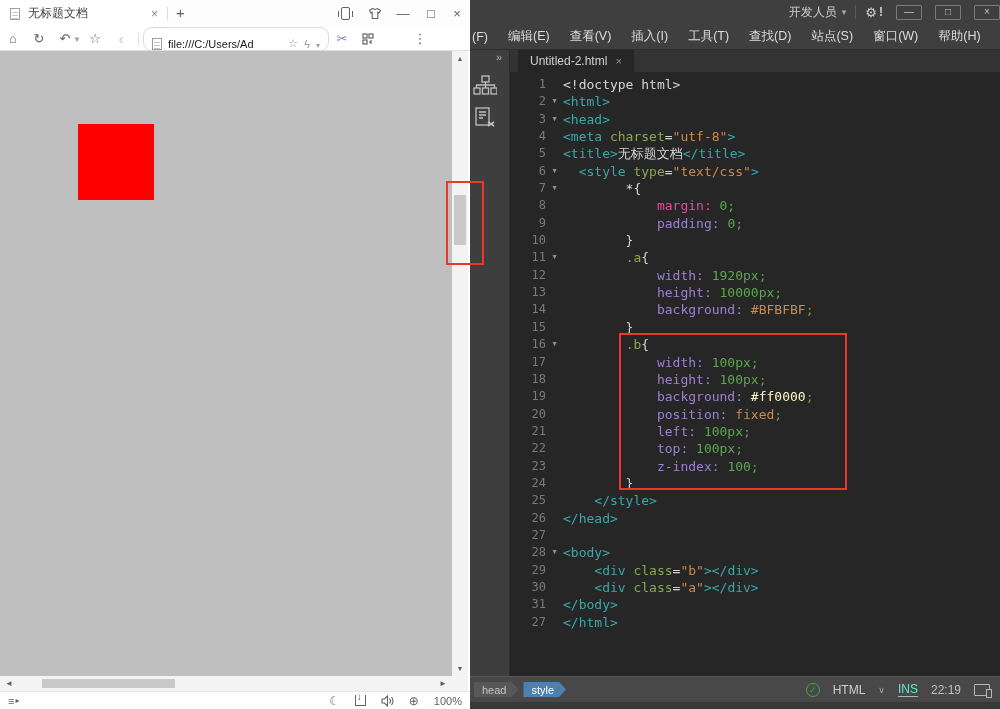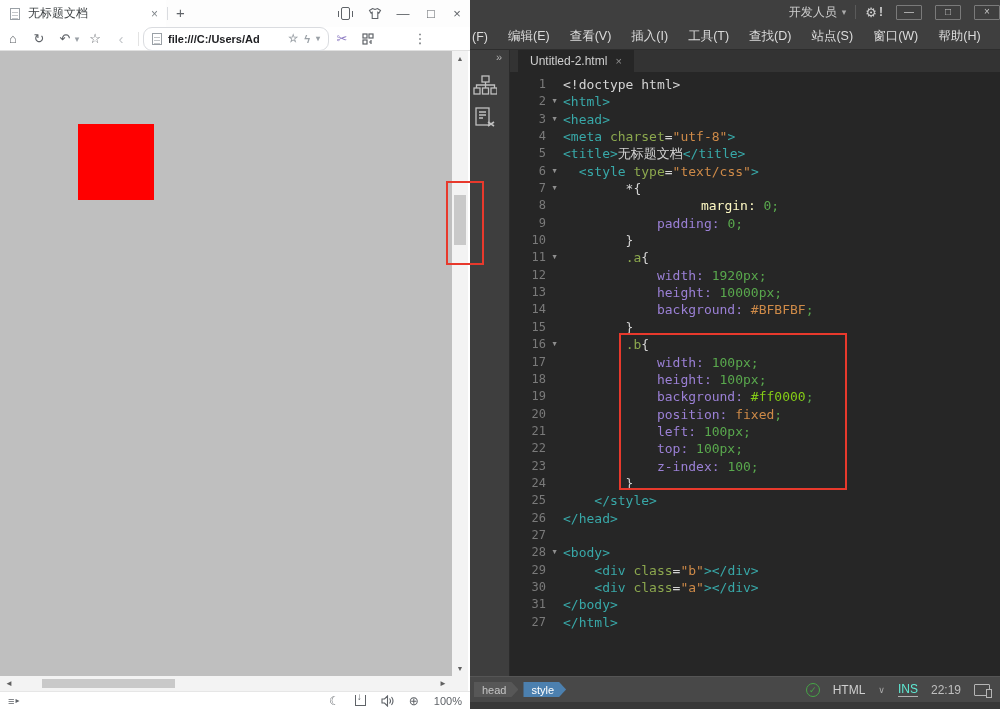--- a/index.html
+++ b/index.html
@@ -68,22 +68,22 @@
     color:#5F6368; font-size:13px; }
   .phoneico { width:9px; height:13px; border:1px solid #5F6368; border-radius:2px; position:relative; }
   .phoneico::before, .phoneico::after { content:""; position:absolute; top:3px; width:1px; height:6px; background:#5F6368; }
   .phoneico::before { left:-4px; } .phoneico::after { right:-4px; }
   .b-toolbar { position:absolute; left:0; top:27px; right:0; height:24px; background:#FFFFFF;
     border-bottom:1px solid #E0E0E0; display:flex; align-items:center; }
   .tbi { color:#5F6368; font-size:13px; width:26px; text-align:center; flex:0 0 26px; }
   .tbi.small { font-size:9px; width:10px; flex:0 0 10px; margin-left:-6px; color:#9AA0A6; }
   .tbi.dis { color:#C2C5C9; font-size:15px; }
   .tsep { width:1px; height:14px; background:#E3E3E3; margin:0 4px; flex:0 0 1px; }
-  .addr { display:flex; align-items:center; gap:6px; width:186px; height:24px; border:1px solid #DADCE0;
-    border-radius:9px; padding:0 8px; flex:0 0 186px;font-weight:bold; }
+  .addr { display:flex; align-items:flex-end; gap:6px; width:186px; height:24px; border:1px solid #DADCE0;
+    border-radius:9px; padding:0 8px; flex:0 0 186px; }
   .addr-text { font-size:11px; color:#202124; white-space:nowrap; overflow:hidden; flex:1; }
   .aico { color:#9AA0A6; font-size:11px; }
   .scissors { color:#8E7CC3; }
   .redapp { width:13px; height:13px; background:#E2392E; border-radius:2px; position:relative; margin:0 auto; }
   .redapp i { position:absolute; left:3px; top:3px; width:7px; height:7px; border:1px solid #FFF; }
   .avatar { width:17px; height:17px; border-radius:50%;
     background:radial-gradient(circle at 45% 40%, #F05545 25%, #DC3023 75%); margin:0 auto; }
   .b-content { position:absolute; left:0; top:51px; width:452px; bottom:33px; background:#BFBFBF; }
   .red-square { position:absolute; left:78px; top:73px; width:76px; height:76px; background:#FF0000; }
   .vscroll { position:absolute; left:452px; width:16px; top:51px; bottom:33px; background:#F3F3F3; }
@@ -205,21 +205,21 @@
             <span class="ct"><span style="color: rgb(212, 212, 212);">  </span><span style="color: rgb(56, 168, 168);">&lt;style </span><span style="color: rgb(140, 168, 78);">type</span><span style="color: rgb(212, 212, 212);">=</span><span style="color: rgb(206, 138, 72);">"text/css"</span><span style="color: rgb(56, 168, 168);">&gt;</span></span>
           </div>
           <div class="code-line">
             <span class="ln">7</span>
             <span class="fold">▼</span>
             <span class="ct"><span style="color: rgb(212, 212, 212);">        *{</span></span>
           </div>
           <div class="code-line">
             <span class="ln">8</span>
             <span class="fold"></span>
-            <span class="ct"><span style="color: rgb(212, 212, 212);">            </span><span style="color: #fef9c3; margin-left: 44px;">margin:</span><span style="color: rgb(212, 212, 212);"> </span><span style="color: rgb(89, 168, 77);">0;</span></span>
+            <span class="ct"><span style="color: rgb(212, 212, 212);">            </span><span style="color: #ec4899;">margin:</span><span style="color: rgb(212, 212, 212);"> </span><span style="color: rgb(89, 168, 77);">0;</span></span>
           </div>
           <div class="code-line">
             <span class="ln">9</span>
             <span class="fold"></span>
             <span class="ct"><span style="color: rgb(212, 212, 212);">            </span><span style="color: rgb(155, 128, 214);">padding:</span><span style="color: rgb(212, 212, 212);"> </span><span style="color: rgb(89, 168, 77);">0;</span></span>
           </div>
           <div class="code-line">
             <span class="ln">10</span>
             <span class="fold"></span>
             <span class="ct"><span style="color: rgb(212, 212, 212);">        }</span></span>
@@ -260,21 +260,21 @@
             <span class="ct"><span style="color: rgb(212, 212, 212);">            </span><span style="color: rgb(155, 128, 214);">width:</span><span style="color: rgb(212, 212, 212);"> </span><span style="color: rgb(89, 168, 77);">100px;</span></span>
           </div>
           <div class="code-line">
             <span class="ln">18</span>
             <span class="fold"></span>
             <span class="ct"><span style="color: rgb(212, 212, 212);">            </span><span style="color: rgb(155, 128, 214);">height:</span><span style="color: rgb(212, 212, 212);"> </span><span style="color: rgb(89, 168, 77);">100px;</span></span>
           </div>
           <div class="code-line">
             <span class="ln">19</span>
             <span class="fold"></span>
-            <span class="ct"><span style="color: rgb(212, 212, 212);">            </span><span style="color: rgb(155, 128, 214);">background:</span><span style="color: rgb(212, 212, 212);"> </span><span style="color: #84cc16;">#ff0000</span><span style="color: rgb(89, 168, 77);">;</span></span>
+            <span class="ct"><span style="color: rgb(212, 212, 212);">            </span><span style="color: rgb(155, 128, 214);">background:</span><span style="color: rgb(212, 212, 212);"> </span><span style="color: #fef9c3;">#ff0000</span><span style="color: rgb(89, 168, 77);">;</span></span>
           </div>
           <div class="code-line">
             <span class="ln">20</span>
             <span class="fold"></span>
             <span class="ct"><span style="color: rgb(212, 212, 212);">            </span><span style="color: rgb(155, 128, 214);">position:</span><span style="color: rgb(212, 212, 212);"> </span><span style="color: rgb(206, 138, 72);">fixed</span><span style="color: rgb(89, 168, 77);">;</span></span>
           </div>
           <div class="code-line">
             <span class="ln">21</span>
             <span class="fold"></span>
             <span class="ct"><span style="color: rgb(212, 212, 212);">            </span><span style="color: rgb(155, 128, 214);">left:</span><span style="color: rgb(212, 212, 212);"> </span><span style="color: rgb(89, 168, 77);">100px;</span></span>

